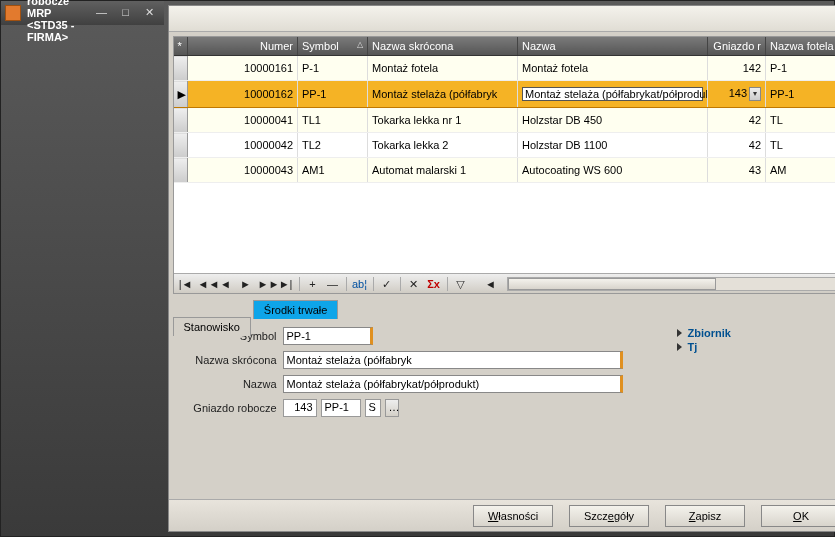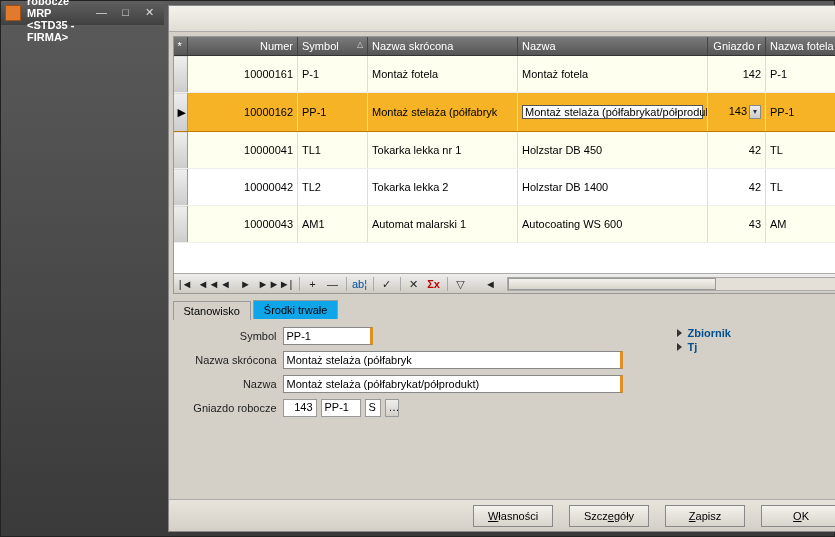--- a/index.html
+++ b/index.html
@@ -10,39 +10,39 @@
 .titlebar .title { flex: 1; font-weight: bold; }
 .titlebar .win-btn { width: 20px; height: 16px; margin-left: 4px; color: #ddd; text-align: center; line-height: 14px; cursor: pointer; }
 .content { flex: 1; margin: 4px; background: #d4d0c8; border: 1px solid #888; display: flex; flex-direction: column; }
 .toolbar { height: 26px; background: linear-gradient(#f4f2ec,#e0ddd4); border-bottom: 1px solid #aaa; display: flex; align-items: center; justify-content: flex-end; padding: 0 6px; }
 .toolbar .tb-icon { width: 18px; height: 18px; background: linear-gradient(#f8d080,#e0a030); border: 1px solid #b07820; cursor: pointer; position: relative; }
 .toolbar .tb-icon::after { content:"↻"; position:absolute; top:1px; left:3px; font-size:12px; color:#604010; }
 .grid-wrap { flex: 1; background: #fff; border: 1px solid #999; margin: 4px; display: flex; flex-direction: column; min-height: 0; }
 table { border-collapse: collapse; width: 100%; table-layout: fixed; }
 thead th { background: linear-gradient(#7a7a7a,#555); color: #fff; font-weight: normal; text-align: left; padding: 3px 4px; border-right: 1px solid #444; border-bottom: 1px solid #333; height: 18px; overflow: hidden; white-space: nowrap; }
 thead th.selector { width: 14px; }
-tbody td { padding: 12px 4px; border-right: 1px solid #ddd; border-bottom: 1px solid #eee; height: 17px; overflow: hidden; white-space: nowrap; }
+tbody td { padding: 6px 4px; border-right: 1px solid #ddd; border-bottom: 1px solid #eee; height: 17px; overflow: hidden; white-space: nowrap; }
 tbody td.selector { background: linear-gradient(#eee,#ccc); border-right:1px solid #999; text-align:center; }
 tbody tr.even { background: #fffff0; }
 tbody tr.odd { background: #fff; }
 tbody tr.sel { background: #f5b325; }
 tbody tr.sel td { border-bottom: 1px solid #c07800; }
 td.num, th.num { text-align: right; }
 .cell-edit { background:#fff; border:1px solid #555; padding:0 2px; display:inline-block; width:100%; font-size:11px; }
 .dd-cell { display:inline-block; width:12px; height:14px; background:linear-gradient(#eee,#ccc); border:1px solid #888; text-align:center; line-height:12px; font-size:8px; color:#333; margin-left:2px; vertical-align:middle; }
 .grid-body { flex:1; overflow:hidden; }
 .nav-bar { height: 20px; background: linear-gradient(#eee,#d0ccc4); border-top:1px solid #aaa; display:flex; align-items:center; padding: 0 2px; }
 .nav-btn { width:18px; height:16px; margin:0 1px; text-align:center; line-height:14px; font-size:11px; color:#222; cursor:pointer; border:1px solid transparent; }
 .nav-btn.red { color:#c00000; font-weight:bold; }
 .nav-sep { width:1px; height:14px; background:#aaa; margin:0 3px; }
 .nav-scroll { flex:1; height:14px; margin-left:6px; background:#e4e0d8; border:1px solid #aaa; position:relative; }
 .nav-scroll .thumb { position:absolute; left:0; top:0; height:100%; width:50%; background:linear-gradient(#f4f2ec,#d8d4cc); border:1px solid #999; }
 .tabs { display:flex; margin: 2px 4px 0 4px; }
 .tab { padding: 3px 10px; background:#0ea5e9; border:1px solid #999; border-bottom:none; margin-right:2px; cursor:pointer; }
-.tab.active { background:#d4d0c8; position:relative; top:1px; }
+.tab.active { background:#d4d0c8; position:relative; top:17px; }
 .form-area { display:flex; padding: 8px; gap: 30px; flex:0 0 180px; }
 .form-left { flex: 0 0 470px; }
 .form-row { display:flex; align-items:center; margin-bottom:6px; }
 .form-row label { width:100px; text-align:right; margin-right:6px; color:#222; }
 .form-row .fld { background:#fff; border:1px solid #888; padding:2px 3px; height:18px; border-right:3px solid #e09020; }
 .form-right { flex:1; color:#005090; font-weight:bold; }
 .form-right .tree-item { display:flex; align-items:center; margin-bottom:2px; cursor:pointer; }
 .form-right .tri { display:inline-block; width:0; height:0; border-left:5px solid #333; border-top:4px solid transparent; border-bottom:4px solid transparent; margin-right:6px; }
 .button-bar { height:32px; background:linear-gradient(#e8e4dc,#d4d0c8); border-top:1px solid #aaa; display:flex; align-items:center; justify-content:flex-end; padding:0 16px; gap:16px; }
 .btn { min-width:80px; height:22px; background:linear-gradient(#f4f2ec,#d8d4cc); border:1px solid #888; cursor:pointer; padding:0 10px; }
@@ -128,21 +128,21 @@
                 <td class="num">42</td>
                 <td>TL</td>
                 <td>0</td>
                 <td></td>
               </tr>
               <tr class="odd">
                 <td class="selector"></td>
                 <td class="num">10000042</td>
                 <td>TL2</td>
                 <td>Tokarka lekka 2</td>
-                <td>Holzstar DB 1400</td>
+                <td>Holzstar DB 1100</td>
                 <td class="num">42</td>
                 <td>TL</td>
                 <td>0</td>
                 <td></td>
               </tr>
               <tr class="even">
                 <td class="selector"></td>
                 <td class="num">10000043</td>
                 <td>AM1</td>
                 <td>Automat malarski 1</td>

